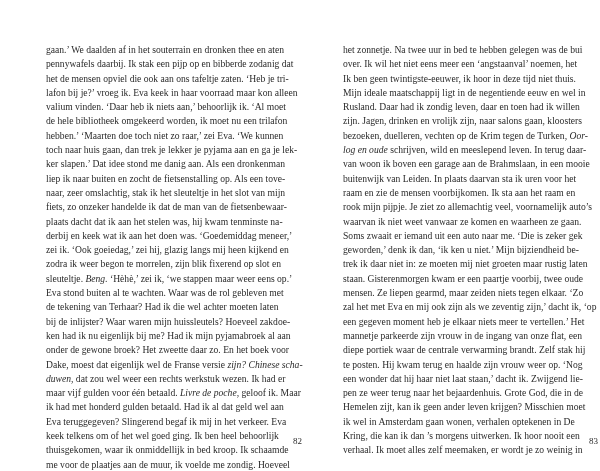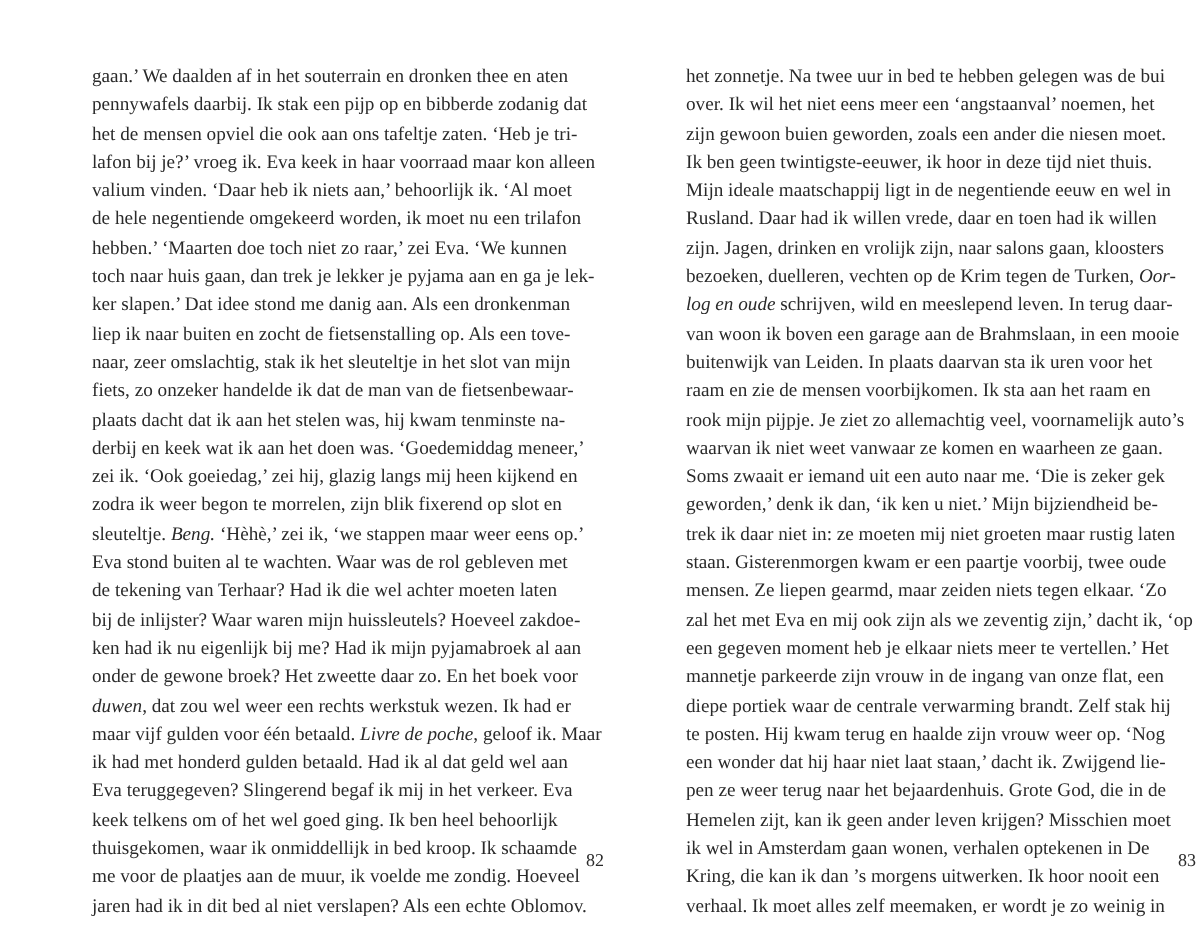--- a/index.html
+++ b/index.html
@@ -1,18 +1,18 @@
 <!DOCTYPE html>
 <html><head>
 <meta charset="utf-8">
 <style>
   html, body { margin: 0; padding: 0; background: #ffffff; }
   body { width: 600px; height: 471px; position: relative; overflow: hidden; }
   .page {
-    position: absolute; top: 1px; height: 336px; width: 300px;
+    position: absolute; top: 12px; height: 336px; width: 300px;
   }
   .page.left { left: 0; }
   .page.right { left: 300px; }
   .text {
     position: absolute;
     top: 31px;
     font-family: "Liberation Serif", "DejaVu Serif", serif;
     font-size: 9.6px;
     line-height: 14.3px;
     color: #2a2a2a;
@@ -39,57 +39,57 @@
 </head>
 <body>
 
 <div class="page left">
   <div class="text" id="left-text">
       <span class="line">gaan.’ We daalden af in het souterrain en dronken thee en aten</span>
       <span class="line">pennywafels daarbij. Ik stak een pijp op en bibberde zodanig dat</span>
       <span class="line">het de mensen opviel die ook aan ons tafeltje zaten. ‘Heb je tri-</span>
       <span class="line">lafon bij je?’ vroeg ik. Eva keek in haar voorraad maar kon alleen</span>
       <span class="line">valium vinden. ‘Daar heb ik niets aan,’ behoorlijk ik. ‘Al moet</span>
-      <span class="line">de hele negentiende omgekeerd worden, ik moet nu een trilafon</span>
+      <span class="line">de hele bibliotheek omgekeerd worden, ik moet nu een trilafon</span>
       <span class="line">hebben.’ ‘Maarten doe toch niet zo raar,’ zei Eva. ‘We kunnen</span>
       <span class="line">toch naar huis gaan, dan trek je lekker je pyjama aan en ga je lek-</span>
       <span class="line">ker slapen.’ Dat idee stond me danig aan. Als een dronkenman</span>
       <span class="line">liep ik naar buiten en zocht de fietsenstalling op. Als een tove-</span>
       <span class="line">naar, zeer omslachtig, stak ik het sleuteltje in het slot van mijn</span>
       <span class="line">fiets, zo onzeker handelde ik dat de man van de fietsenbewaar-</span>
       <span class="line">plaats dacht dat ik aan het stelen was, hij kwam tenminste na-</span>
       <span class="line">derbij en keek wat ik aan het doen was. ‘Goedemiddag meneer,’</span>
       <span class="line">zei ik. ‘Ook goeiedag,’ zei hij, glazig langs mij heen kijkend en</span>
       <span class="line">zodra ik weer begon te morrelen, zijn blik fixerend op slot en</span>
       <span class="line"><span>sleuteltje. </span><i>Beng.</i><span> ‘Hèhè,’ zei ik, ‘we stappen maar weer eens op.’</span></span>
       <span class="line">Eva stond buiten al te wachten. Waar was de rol gebleven met</span>
       <span class="line">de tekening van Terhaar? Had ik die wel achter moeten laten</span>
       <span class="line">bij de inlijster? Waar waren mijn huissleutels? Hoeveel zakdoe-</span>
       <span class="line">ken had ik nu eigenlijk bij me? Had ik mijn pyjamabroek al aan</span>
       <span class="line">onder de gewone broek? Het zweette daar zo. En het boek voor</span>
+      <span class="line"><span>Dake, moest dat eigenlijk wel de Franse versie </span><i>zijn? Chinese scha-</i></span>
       <span class="line"><i>duwen</i><span>, dat zou wel weer een rechts werkstuk wezen. Ik had er</span></span>
       <span class="line"><span>maar vijf gulden voor één betaald. </span><i>Livre de poche</i><span>, geloof ik. Maar</span></span>
       <span class="line">ik had met honderd gulden betaald. Had ik al dat geld wel aan</span>
       <span class="line">Eva teruggegeven? Slingerend begaf ik mij in het verkeer. Eva</span>
       <span class="line">keek telkens om of het wel goed ging. Ik ben heel behoorlijk</span>
       <span class="line">thuisgekomen, waar ik onmiddellijk in bed kroop. Ik schaamde</span>
       <span class="line">me voor de plaatjes aan de muur, ik voelde me zondig. Hoeveel</span>
       <span class="line">jaren had ik in dit bed al niet verslapen? Als een echte Oblomov.</span>
     </div>
   <div class="folio">82</div>
 </div>
 
 <div class="page right">
   <div class="text" id="right-text">
       <span class="line">het zonnetje. Na twee uur in bed te hebben gelegen was de bui</span>
       <span class="line">over. Ik wil het niet eens meer een ‘angstaanval’ noemen, het</span>
-      <span class="line">zijn gewoon buien geworden, zoals een ander die niesen moet.</span>
       <span class="line">Ik ben geen twintigste-eeuwer, ik hoor in deze tijd niet thuis.</span>
       <span class="line">Mijn ideale maatschappij ligt in de negentiende eeuw en wel in</span>
-      <span class="line">Rusland. Daar had ik willen vrede, daar en toen had ik willen</span>
+      <span class="line">Rusland. Daar had ik zondig leven, daar en toen had ik willen</span>
       <span class="line">zijn. Jagen, drinken en vrolijk zijn, naar salons gaan, kloosters</span>
       <span class="line"><span>bezoeken, duelleren, vechten op de Krim tegen de Turken, </span><i>Oor-</i></span>
       <span class="line"><i>log en oude</i><span> schrijven, wild en meeslepend leven. In terug daar-</span></span>
       <span class="line">van woon ik boven een garage aan de Brahmslaan, in een mooie</span>
       <span class="line">buitenwijk van Leiden. In plaats daarvan sta ik uren voor het</span>
       <span class="line">raam en zie de mensen voorbijkomen. Ik sta aan het raam en</span>
       <span class="line">rook mijn pijpje. Je ziet zo allemachtig veel, voornamelijk auto’s</span>
       <span class="line">waarvan ik niet weet vanwaar ze komen en waarheen ze gaan.</span>
       <span class="line">Soms zwaait er iemand uit een auto naar me. ‘Die is zeker gek</span>
       <span class="line">geworden,’ denk ik dan, ‘ik ken u niet.’ Mijn bijziendheid be-</span>

